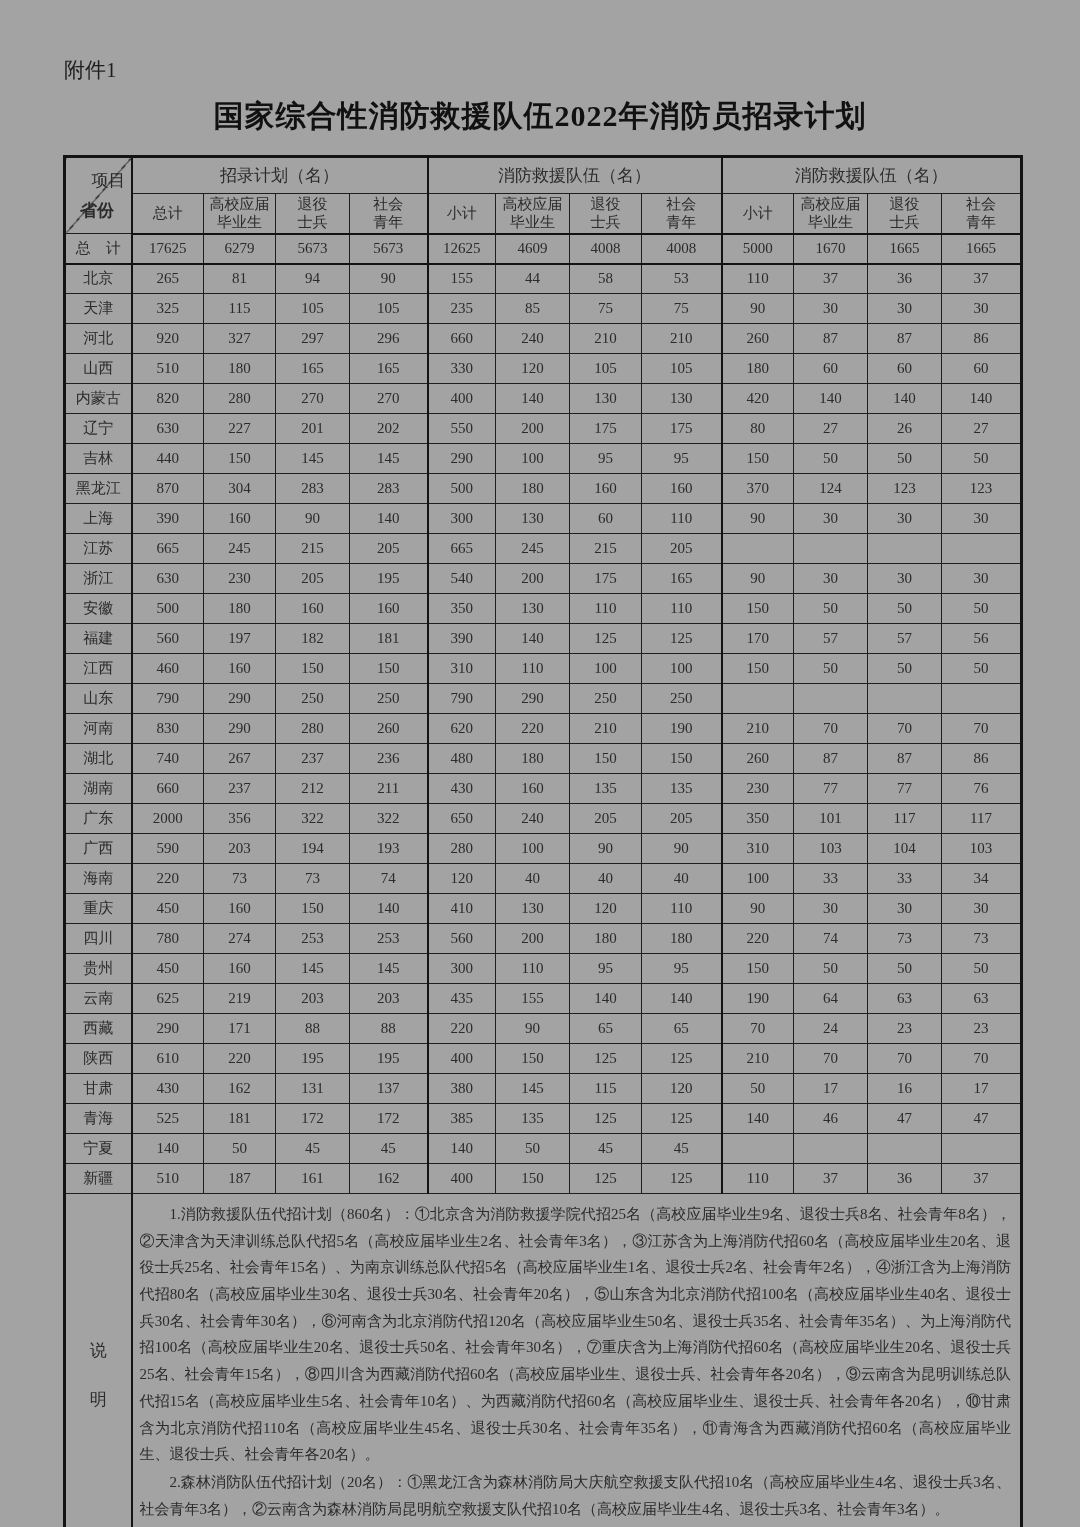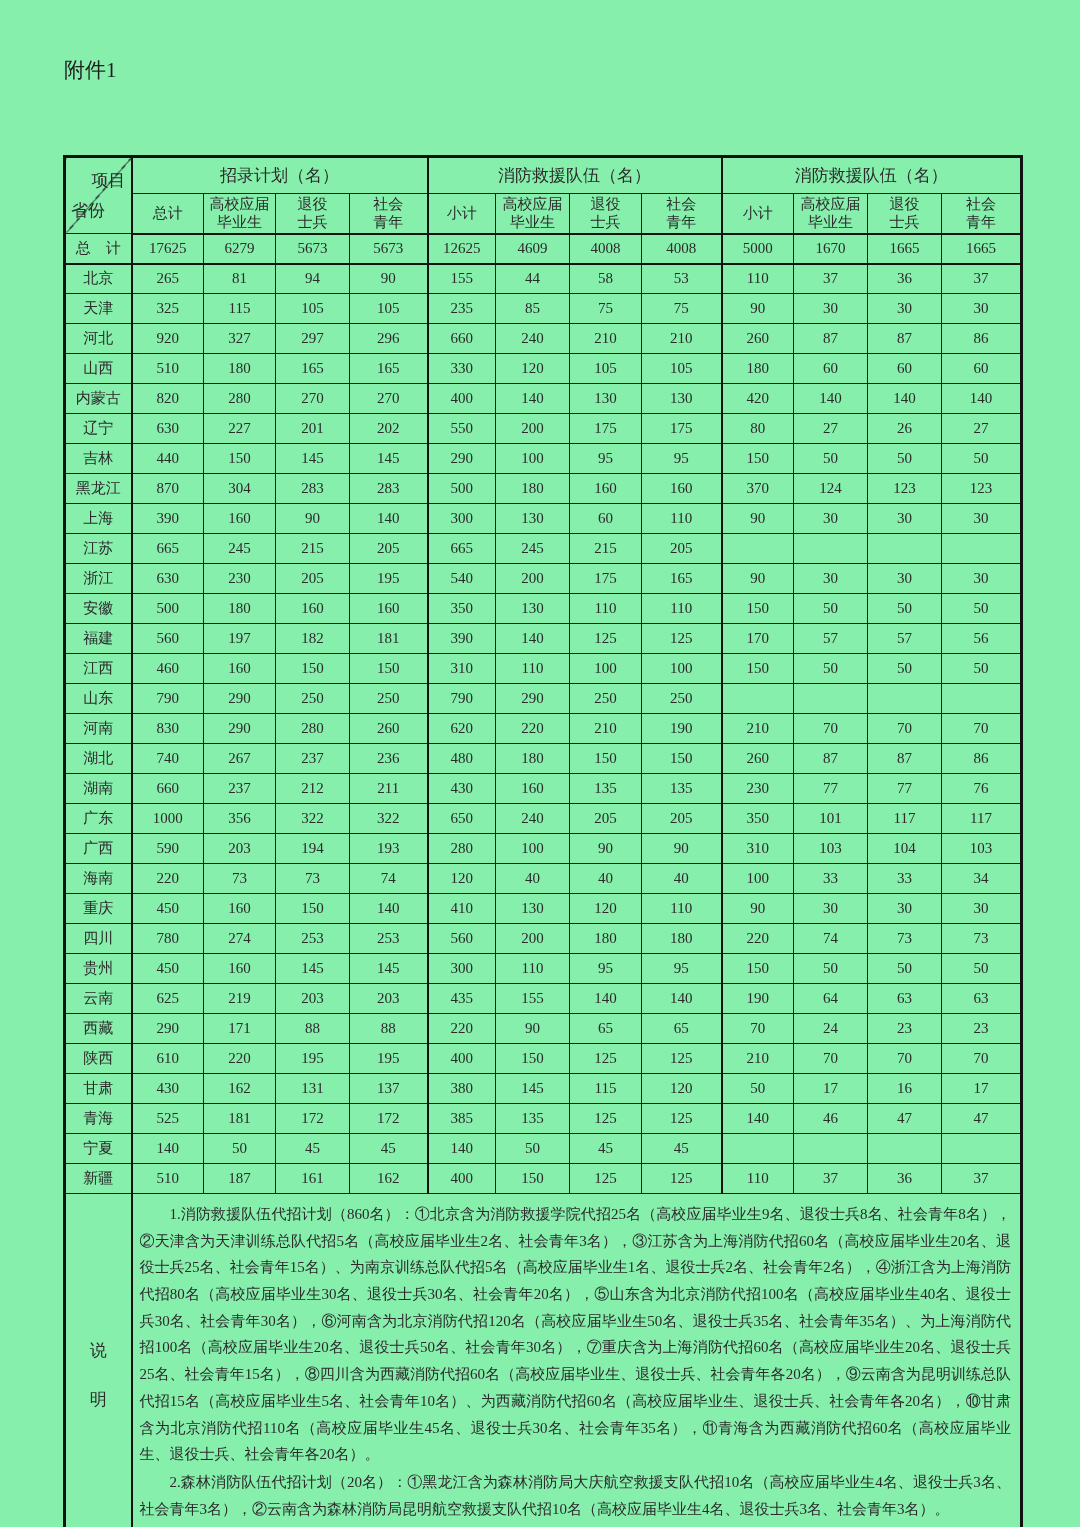--- a/index.html
+++ b/index.html
@@ -5,21 +5,21 @@
   * { margin:0; padding:0; box-sizing:border-box; }
   body {
     font-family: "Liberation Serif", "DejaVu Serif", serif;
     background:#ffffff;
     color:#262626;
   }
   .page {
     position:relative;
     width:1080px;
     height:1527px;
-    background:#86efac;
+    background:#a3a3a3;
     overflow:hidden;
   }
   .attachment {
     position:absolute;
     left:64px; top:56px;
     font-size:21px;
     color:#1e1e1e;
   }
   .doc-title {
     position:absolute;
@@ -54,21 +54,21 @@
   .corner {
     position:relative;
     border-right:2px solid #131313;
     background-image:linear-gradient(to bottom right,
       transparent calc(50% - 1px), #1f1f1f calc(50% - 1px),
       #1f1f1f calc(50% + 0px), transparent calc(50% + 0px));
     font-size:16px;
     margin-left:28px;
   }
   .corner-top   { position:absolute; top:11px;  right:5px; }
-  .corner-bottom{ position:absolute; bottom:11px; left:5px; }
+  .corner-bottom{ position:absolute; bottom:11px; left:14px;font-weight:bold; }
   td.province-cell { border-right:2px solid #131313; font-size:15px; }
   tr.row-total td { border-bottom:2px solid #131313; }
   tr.notes-row td { vertical-align:top; }
   td.notes-label {
     border-right:2px solid #131313;
     vertical-align:middle !important;
     font-size:17px;
   }
   .notes-label-inner {
     display:flex; flex-direction:column; align-items:center;
@@ -81,20 +81,21 @@
     font-size:15px;
     line-height:1.78;
   }
   td.notes-content p { text-indent:2em; margin:1px; }
 </style>
 </head>
 <body>
 
 <div class="page">
   <div class="attachment">附件1</div>
+  <div class="doc-title">国家综合性消防救援队伍2022年消防员招录计划</div>
 
   <table class="main">
     <colgroup>
       <col style="width:67px">
         <col style="width:72px">
         <col style="width:72px">
       <col style="width:74px">
         <col style="width:78px">
         <col style="width:68px">
       <col style="width:74px">
@@ -444,21 +445,21 @@
           <td>160</td>
           <td>135</td>
           <td class="group-end">135</td>
           <td>230</td>
           <td>77</td>
           <td>77</td>
           <td>76</td>
         </tr>
         <tr>
           <td class="province-cell">广东</td>
-          <td>1000</td>
+          <td>2000</td>
           <td>356</td>
           <td>322</td>
           <td class="group-end">322</td>
           <td>650</td>
           <td>240</td>
           <td>205</td>
           <td class="group-end">205</td>
           <td>350</td>
           <td>101</td>
           <td>117</td>

